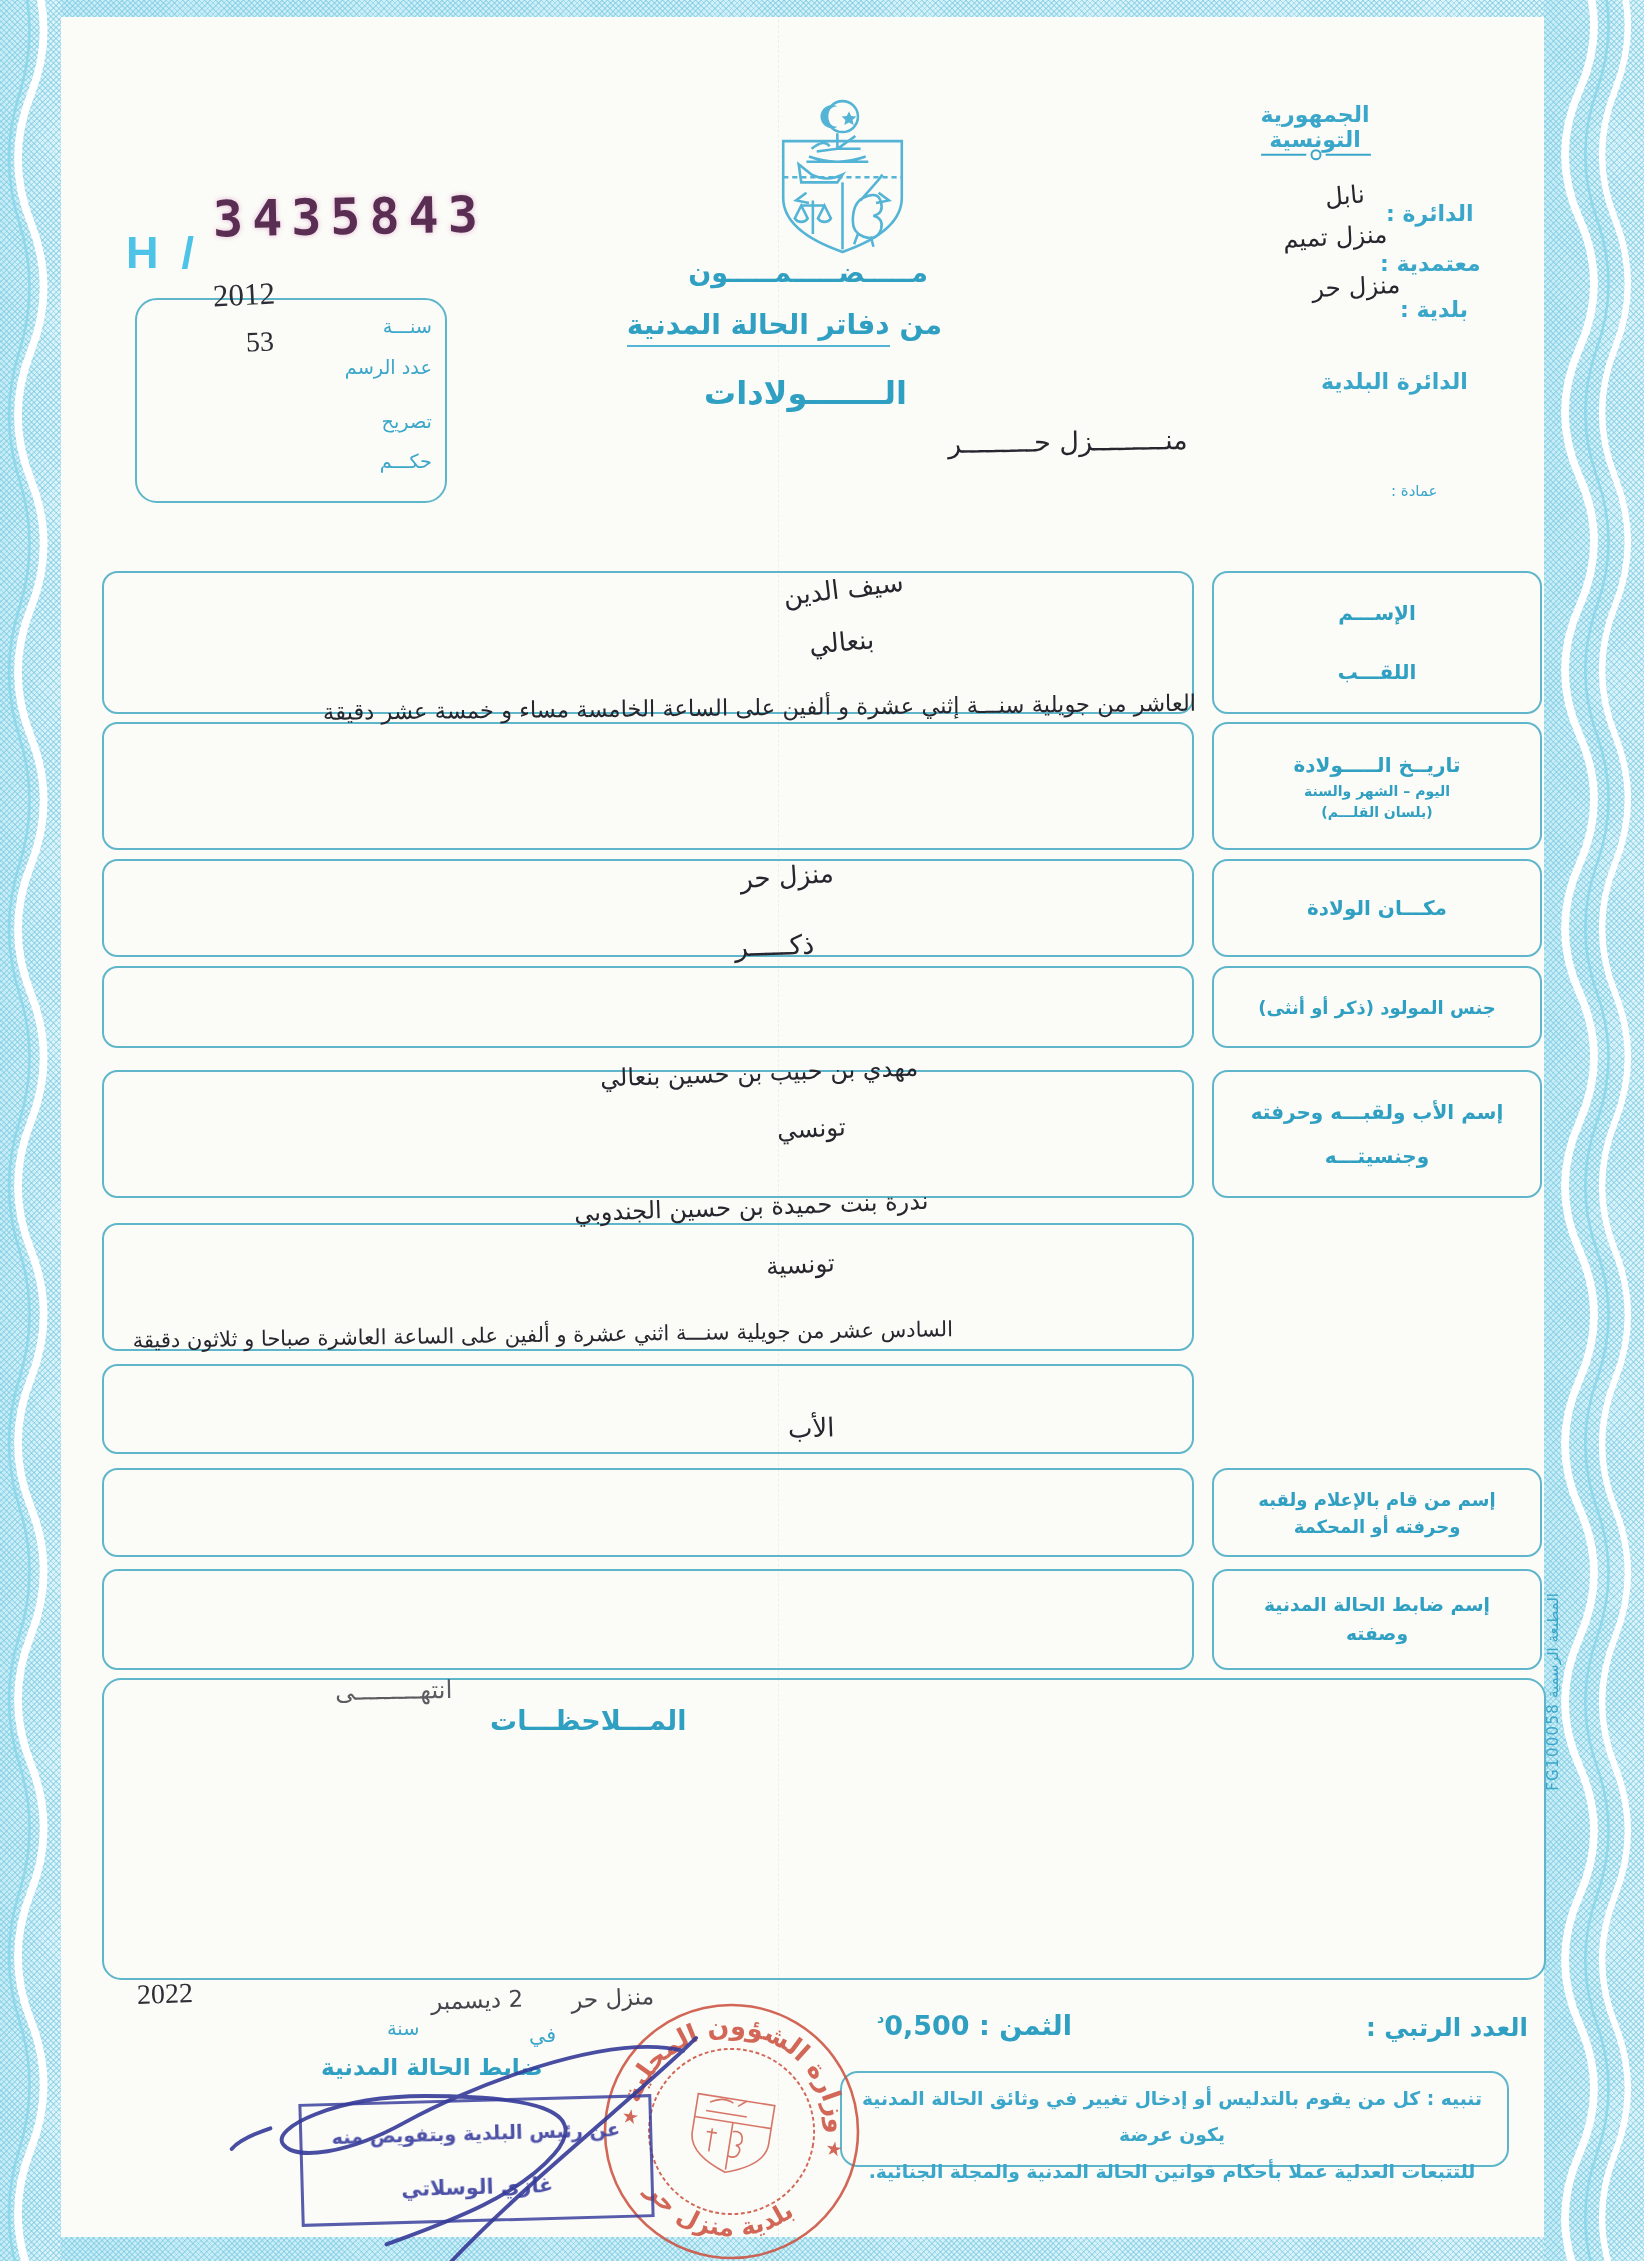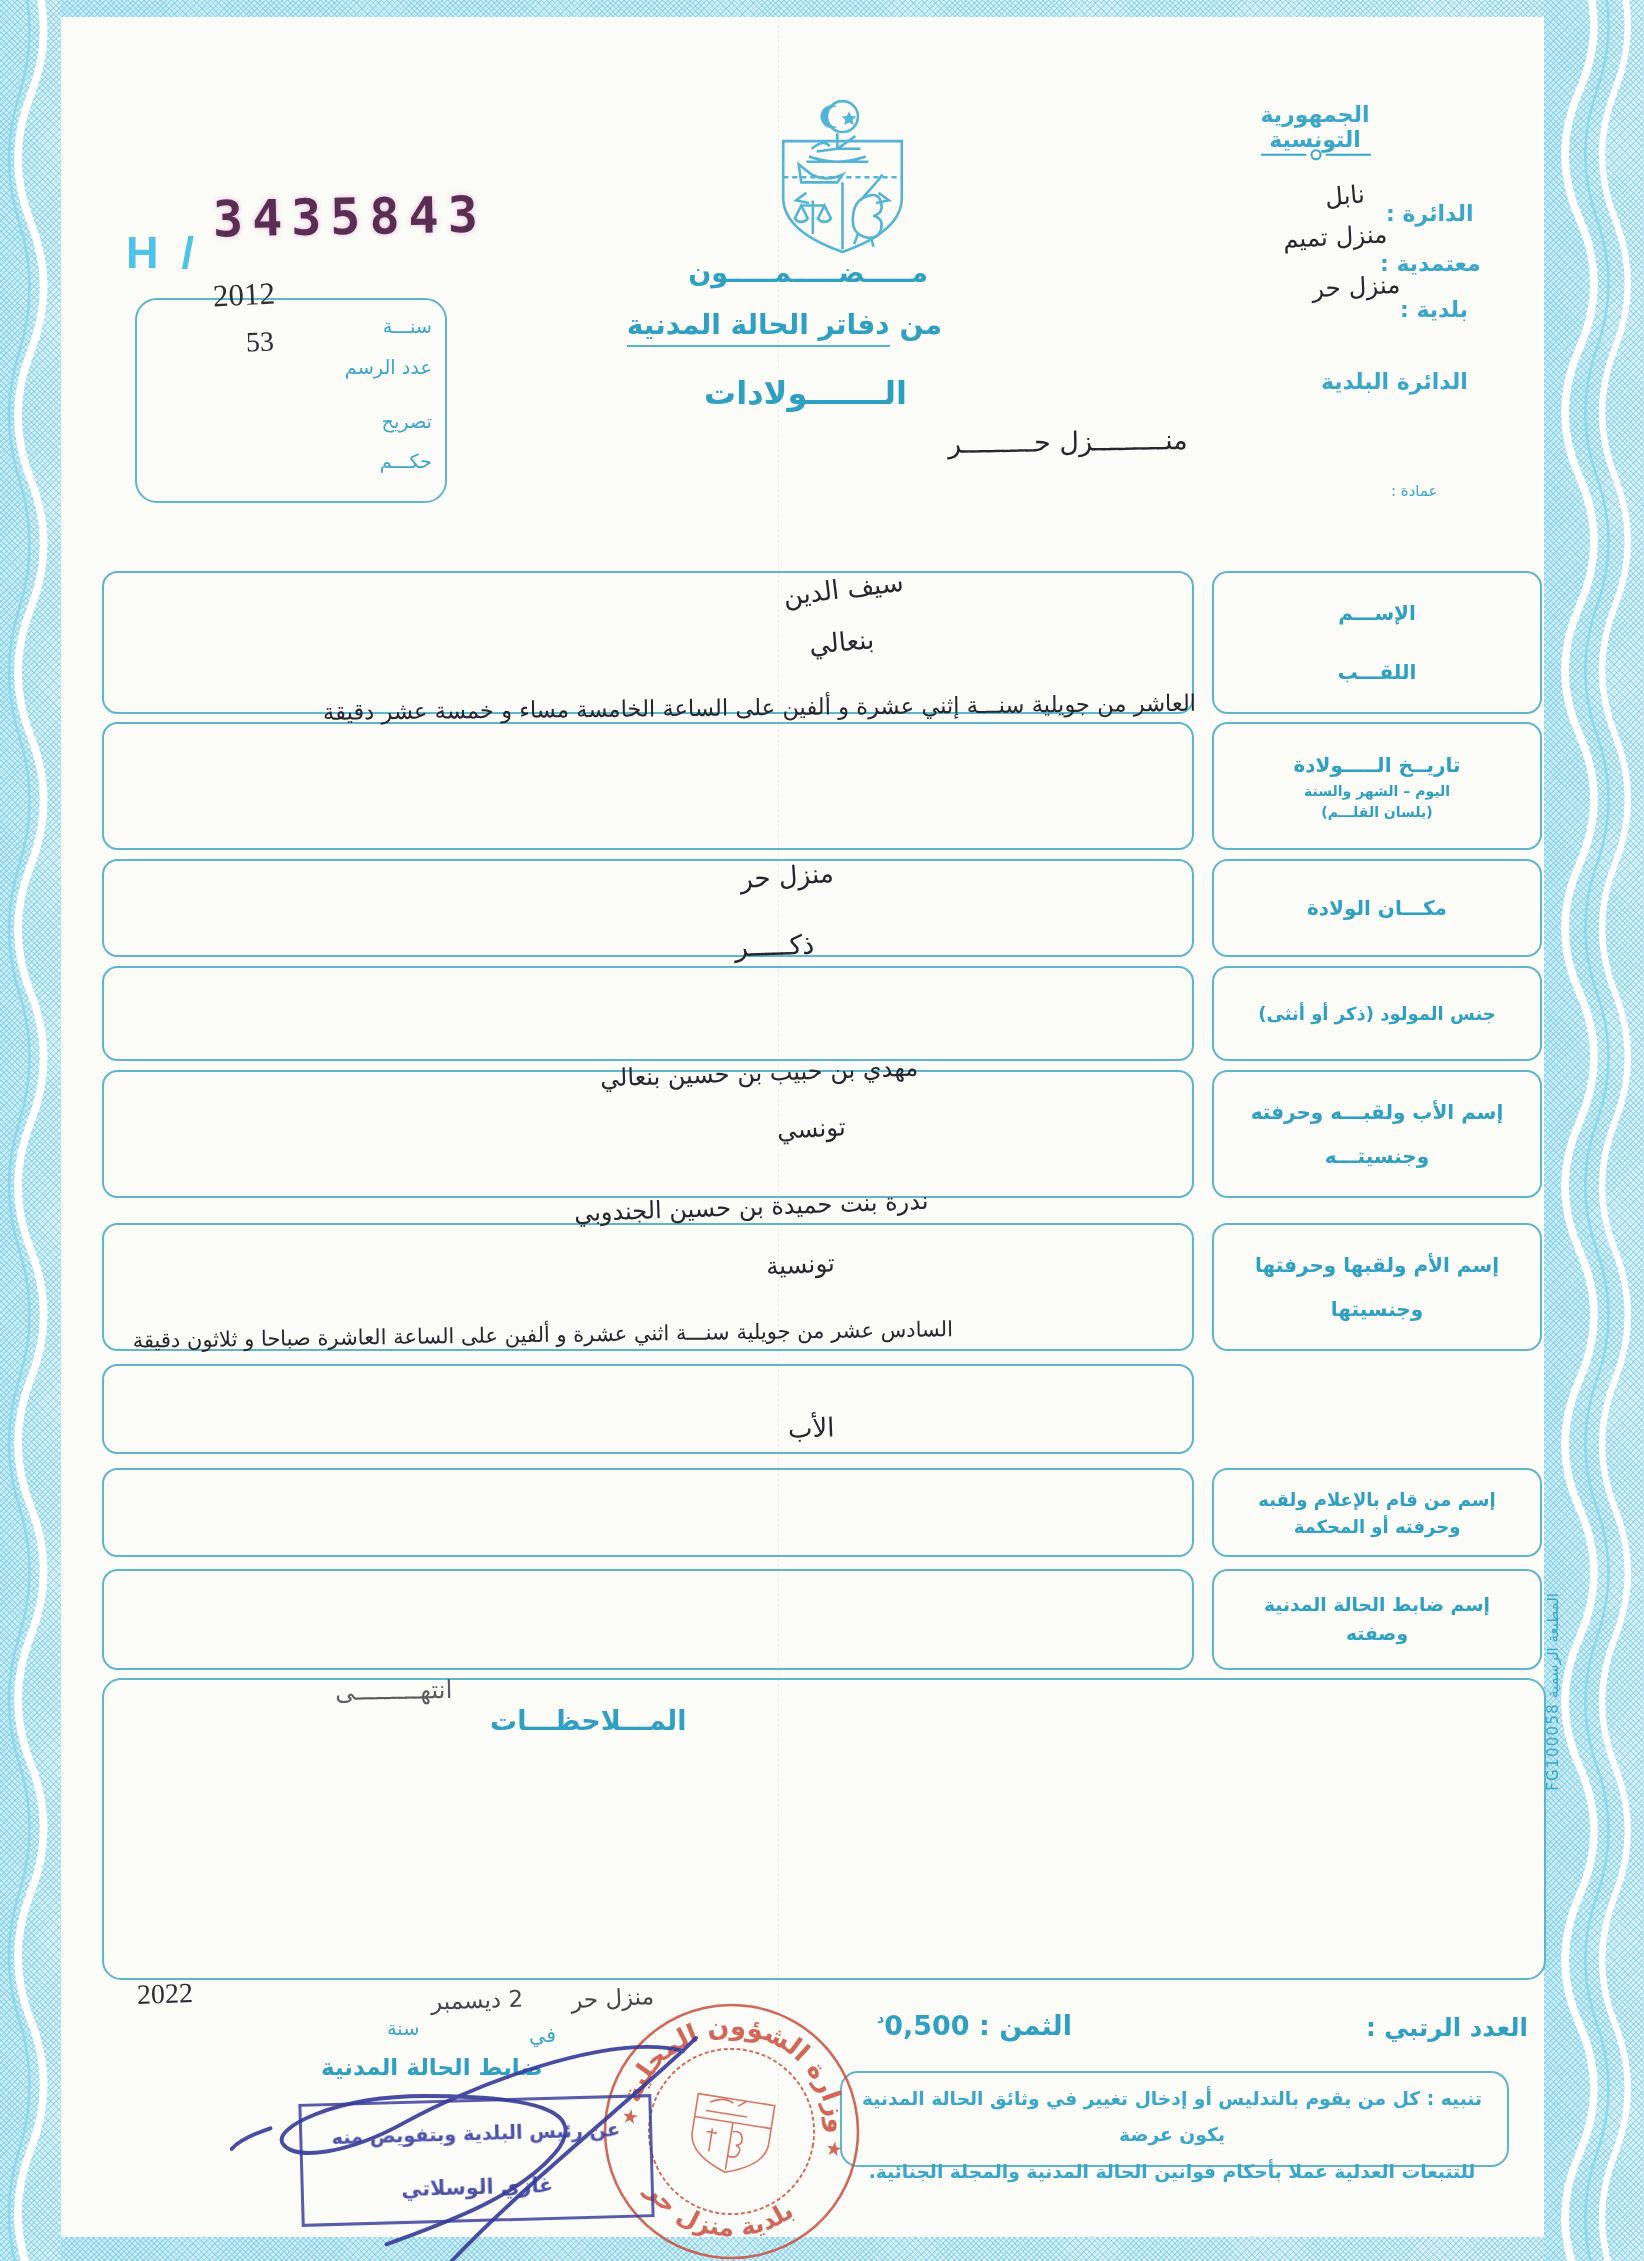--- a/index.html
+++ b/index.html
@@ -129,39 +129,35 @@
       <div class="lbl-sm">اليوم – الشهر والسنة</div>
       <div class="lbl-sm">(بلسان القلـــم)</div>
     </div>
   </div>
   <div class="row" style="top:859px;height:98px">
     <div class="cbox"></div>
     <div class="lbox">
       <div class="lbl">مكـــان الولادة</div>
     </div>
   </div>
-  <div class="row" style="top:966px;height:95px">
+  <div class="row" style="top:966px;height:82px">
     <div class="cbox"></div>
     <div class="lbox">
       <div class="lbl-sm" style="font-size:18px">جنس المولود (ذكر أو أنثى)</div>
     </div>
   </div>
   <div class="row" style="top:1070px;height:128px">
     <div class="cbox"></div>
     <div class="lbox spread">
       <div class="lbl">إسم الأب ولقبـــه وحرفته</div>
       <div class="lbl">وجنسيتـــه</div>
     </div>
   </div>
   <div class="row" style="top:1223px;height:128px">
     <div class="cbox"></div>
-    <div class="lbox spread">
-      <div class="lbl">إسم الأم ولقبها وحرفتها</div>
-      <div class="lbl">وجنسيتها</div>
-    </div>
   </div>
   <div class="row" style="top:1364px;height:90px">
     <div class="cbox"></div>
   </div>
   <div class="row" style="top:1468px;height:89px">
     <div class="cbox"></div>
     <div class="lbox">
       <div class="lbl-sm" style="font-size:18px">إسم من قام بالإعلام ولقبه</div>
       <div class="lbl-sm" style="font-size:18px">وحرفته أو المحكمة</div>
     </div>

